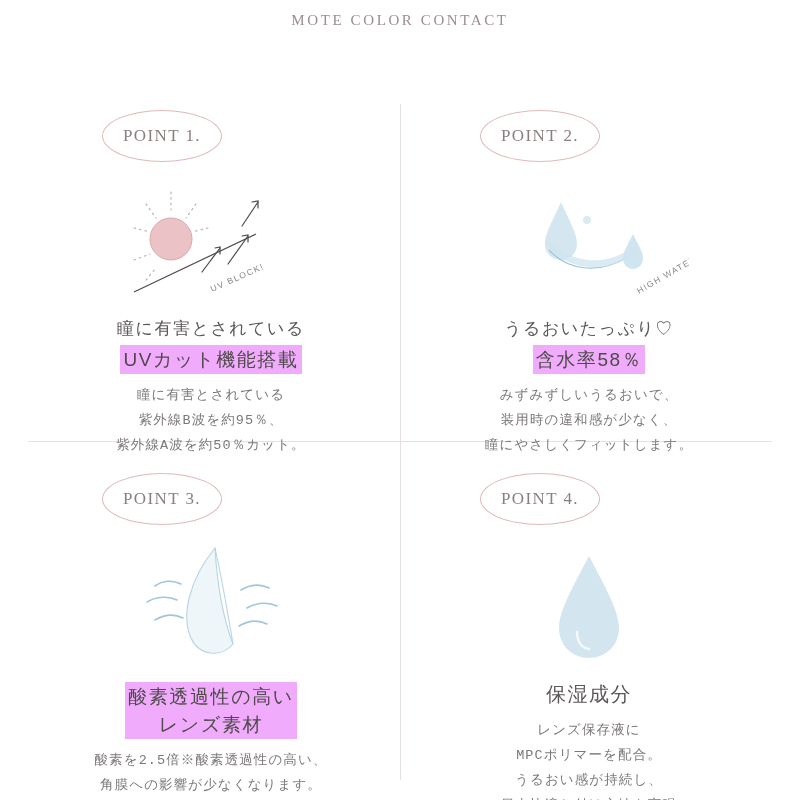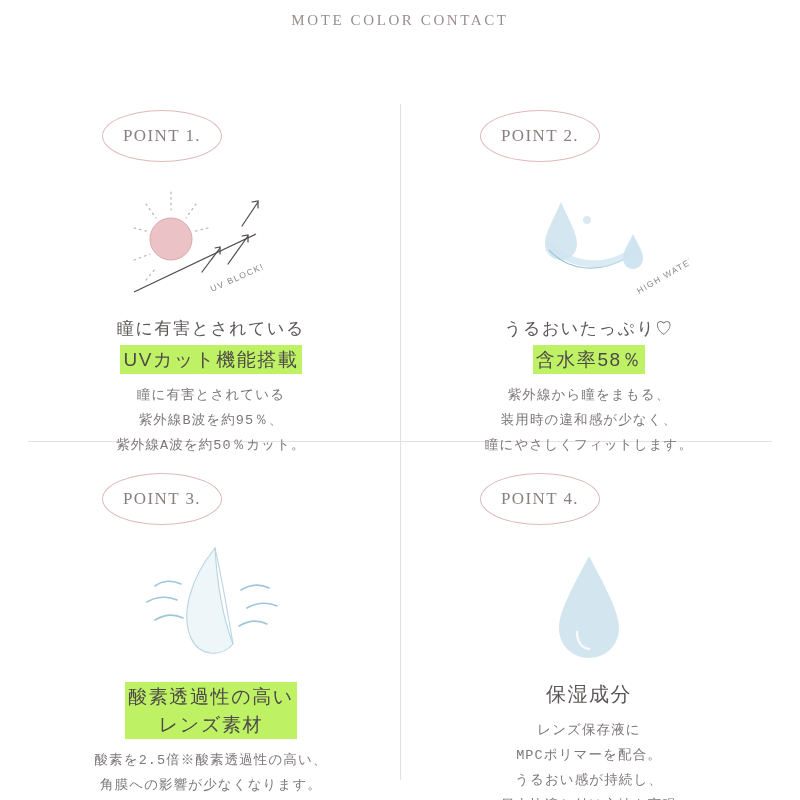--- a/index.html
+++ b/index.html
@@ -108,21 +108,21 @@
     color: #5c5757;
     letter-spacing: 1.5px;
     margin: 0;
     line-height: 1.5;
   }
   .lead.small {
     font-size: 20px;
   }
   .hl {
     display: inline-block;
-    background: #bef264;
+    background: #f0abfc;
     padding: 1px 3px;
     font-family: "Liberation Sans", sans-serif;
     font-size: 19px;
     letter-spacing: 1.6px;
     color: #4f4a4a;
     margin-top: 3px;
     line-height: 1.45;
   }
   .desc {
     font-family: Liberation Mono, monospace;
@@ -203,21 +203,21 @@
           <path d="M62 70 C84 92 118 94 146 74" fill="none" stroke="#cfe4ef" stroke-width="7" opacity="0.75" stroke-linecap="round"></path>
 
           <path d="M144 58 C138 70 134 76 134 82 C134 89 139 93 144 93 C149 93 154 89 154 82 C154 76 150 70 144 58 Z" fill="#cfe4ef" opacity="0.95"></path>
 
           <circle cx="98" cy="44" r="4" fill="#dceaf3"></circle>
           <text x="150" y="118" transform="rotate(-30 150 118)" fill="#8b8585" font-size="8.5" font-family="Liberation Sans, sans-serif" letter-spacing="1.4">HIGH WATER</text>
         </svg>
       </div>
       <p class="lead">うるおいたっぷり♡</p>
       <div><span class="hl">含水率58％</span></div>
-      <p class="desc" style="white-space:pre-line">紫外線から瞳をまもる、
+      <p class="desc" style="white-space:pre-line">みずみずしいうるおいで、
 装用時の違和感が少なく、
 瞳にやさしくフィットします。</p>
     </div>
 
     <div class="cell">
       <div class="badge">POINT 3.</div>
       <div class="illo">
         <svg width="200" height="140" viewBox="0 0 200 140">
 
           <path d="M104 14 C78 46 70 82 80 104 C88 122 110 124 122 110 C112 84 106 48 104 14 Z" fill="#eef6fa" stroke="#b6d4e2" stroke-width="1.1"></path>

